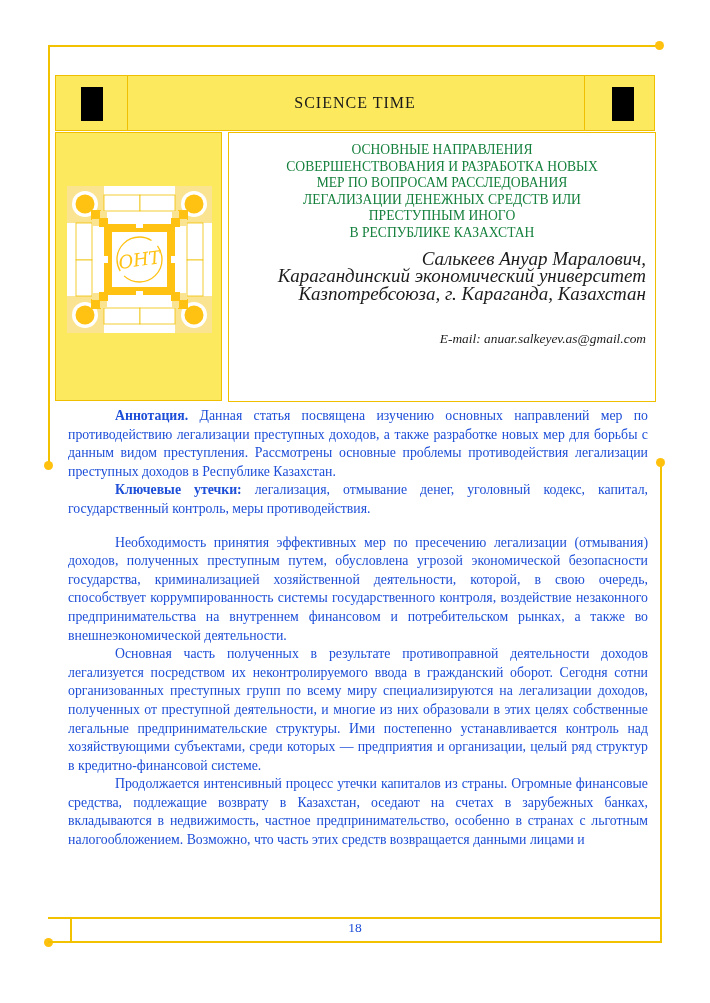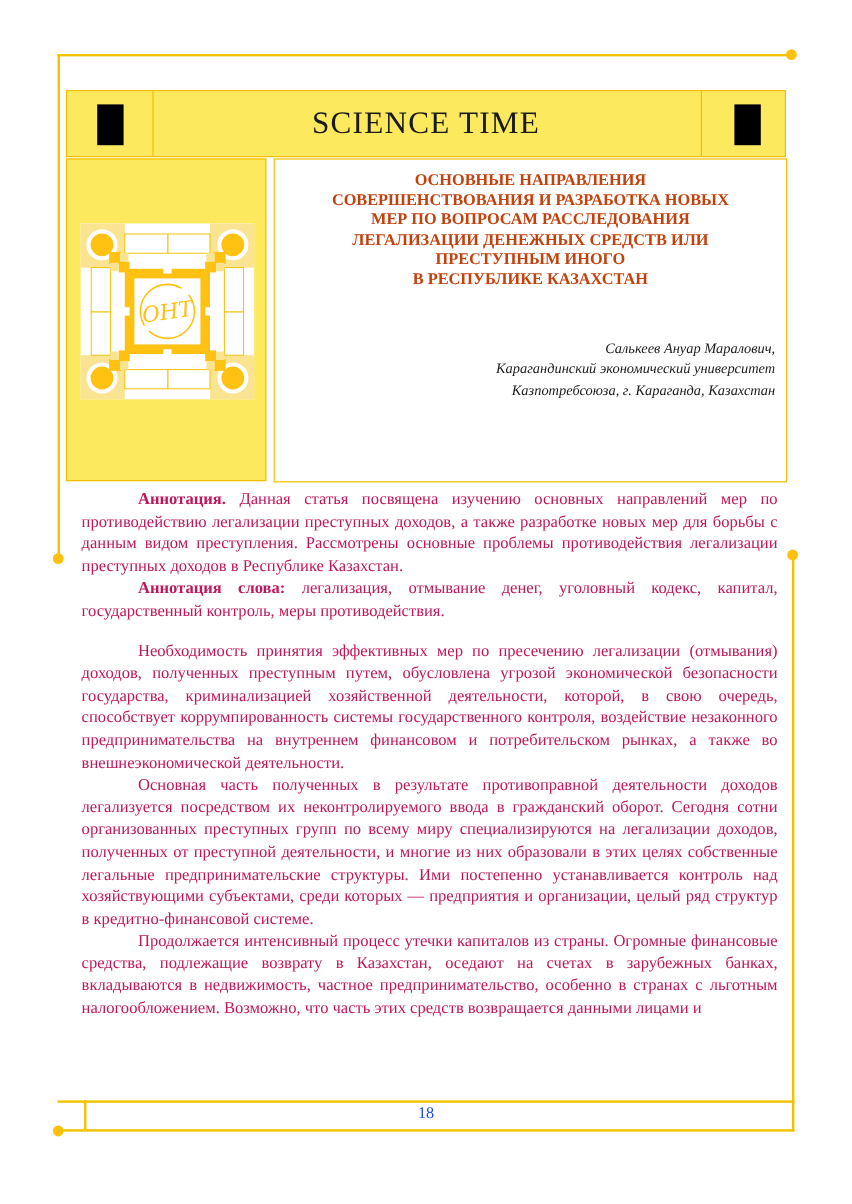--- a/index.html
+++ b/index.html
@@ -15,52 +15,52 @@
   
   .header-band {
     position:absolute; left:55px; top:75px; width:600px; height:56px;
     background:#fde95e; border:1px solid #f0c000; box-sizing:border-box;
   }
   .header-divider { position:absolute; top:0; width:1px; height:100%; background:#f0c000; }
   .header-mark { position:absolute; top:11px; width:22px; height:34px; background:#000000; }
   .journal-title {
     position:absolute; left:0; top:0; width:100%; height:100%;
     display:flex; align-items:center; justify-content:center;
-    font-size:26px; letter-spacing:1px; color:#1a1a1a;
+    font-size:16px; letter-spacing:1px; color:#1a1a1a;
   }
 
   
   .logo-box {
     position:absolute; left:55px; top:132px; width:167px; height:269px;
     background:#fde95e; border:1px solid #f0c000; box-sizing:border-box;
   }
   .logo-svg { position:absolute; left:11px; top:53px; }
 
   
   .title-box {
     position:absolute; left:228px; top:132px; width:428px; height:270px;
     background:#ffffff; border:1px solid #f0c000; box-sizing:border-box;
   }
   .article-title {
-    margin-top:9px; text-align:center; font-weight:bold;
-    font-size:13.6px; line-height:16.6px; color:#c2410c;
+    margin-top:9px; text-align:center; font-weight:normal;
+    font-size:13.6px; line-height:16.6px; color:#15803d;
   }
   .authors {
-    margin-top:40px; padding-right:9px; text-align:right;
-    font-style:italic; font-size:12px; line-height:17.5px;
+    margin-top:8px; padding-right:9px; text-align:right;
+    font-style:italic; font-size:19px; line-height:17.5px;
   }
   .email-line {
     margin-top:29px; padding-right:9px; text-align:right;
     font-style:italic; font-size:13.4px;
   }
 
   
   .body-text {
     position:absolute; left:68px; top:407px; width:580px;
-    font-size:13.8px; line-height:18.6px; text-align:justify; color:#be185d;
+    font-size:13.8px; line-height:18.6px; text-align:justify; color:#1d4ed8;
   }
   .body-text p { margin:0; text-indent:47px; }
   .lead { font-weight:bold; }
   .para-gap { margin-top:15px !important; }
 
   
   .footer-num {
     position:absolute; left:48px; top:920px; width:614px;
     text-align:center; font-size:13.5px; color:#1d4ed8;
   }
@@ -159,25 +159,26 @@
       <div>МЕР ПО ВОПРОСАМ РАССЛЕДОВАНИЯ</div>
       <div>ЛЕГАЛИЗАЦИИ ДЕНЕЖНЫХ СРЕДСТВ ИЛИ</div>
       <div>ПРЕСТУПНЫМ ИНОГО</div>
       <div>В РЕСПУБЛИКЕ КАЗАХСТАН</div>
     </div>
     <div class="authors">
       <div>Салькеев Ануар Маралович,</div>
       <div>Карагандинский экономический университет</div>
       <div>Казпотребсоюза, г. Караганда, Казахстан</div>
     </div>
+    <div class="email-line">E-mail: anuar.salkeyev.as@gmail.com</div>
   </div>
 
   <div class="body-text">
     <p><span class="lead">Аннотация.</span><span> Данная статья посвящена изучению основных направлений мер по противодействию легализации преступных доходов, а также разработке новых мер для борьбы с данным видом преступления. Рассмотрены основные проблемы противодействия легализации преступных доходов в Республике Казахстан.</span></p>
-    <p><span class="lead">Аннотация слова:</span><span> легализация, отмывание денег, уголовный кодекс, капитал, государственный контроль, меры противодействия.</span></p>
+    <p><span class="lead">Ключевые утечки:</span><span> легализация, отмывание денег, уголовный кодекс, капитал, государственный контроль, меры противодействия.</span></p>
     <p class="para-gap">Необходимость принятия эффективных мер по пресечению легализации (отмывания) доходов, полученных преступным путем, обусловлена угрозой экономической безопасности государства, криминализацией хозяйственной деятельности, которой, в свою очередь, способствует коррумпированность системы государственного контроля, воздействие незаконного предпринимательства на внутреннем финансовом и потребительском рынках, а также во внешнеэкономической деятельности.</p>
     <p>Основная часть полученных в результате противоправной деятельности доходов легализуется посредством их неконтролируемого ввода в гражданский оборот. Сегодня сотни организованных преступных групп по всему миру специализируются на легализации доходов, полученных от преступной деятельности, и многие из них образовали в этих целях собственные легальные предпринимательские структуры. Ими постепенно устанавливается контроль над хозяйствующими субъектами, среди которых — предприятия и организации, целый ряд структур в кредитно-финансовой системе.</p>
     <p>Продолжается интенсивный процесс утечки капиталов из страны. Огромные финансовые средства, подлежащие возврату в Казахстан, оседают на счетах в зарубежных банках, вкладываются в недвижимость, частное предпринимательство, особенно в странах с льготным налогообложением. Возможно, что часть этих средств возвращается данными лицами и</p>
   </div>
 
   <div class="fline" style="left:48px; top:917px; width:614px; height:1.6px;"></div>
   <div class="fline" style="left:48px; top:941px; width:614px; height:1.6px;"></div>
   <div class="fline" style="left:70px; top:917px; width:1.6px; height:25px;"></div>
   <div class="footer-num">18</div>
 

